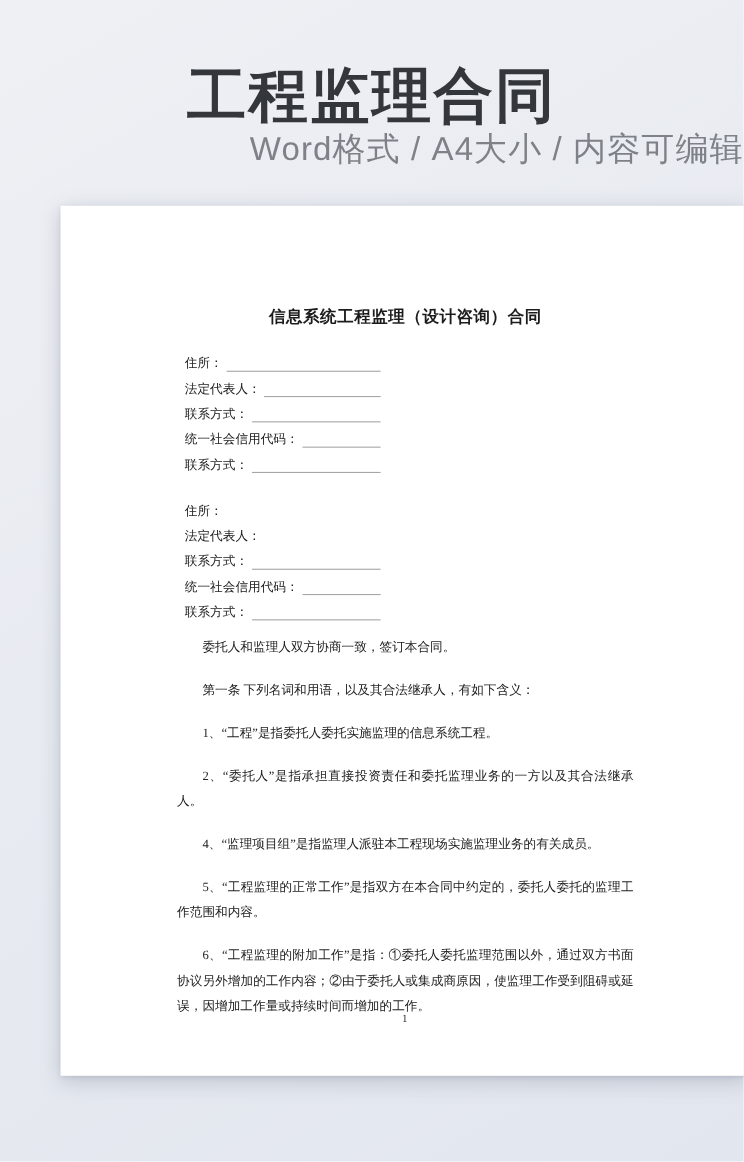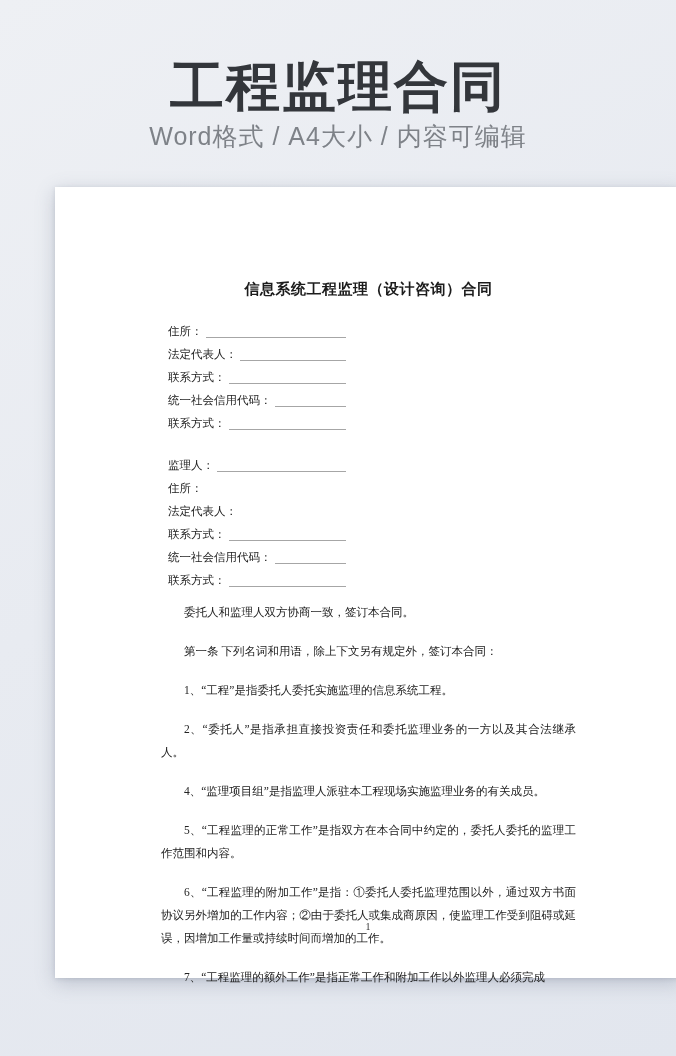--- a/index.html
+++ b/index.html
@@ -23,24 +23,25 @@
   .poster-title {
     font-size: 54px;
     line-height: 50px;
     font-weight: 900;
     letter-spacing: 2px;
     color: #33363b;
     font-family: "DejaVu Sans", "Liberation Sans", sans-serif;
   }
   .poster-subtitle {
     margin-top: 9px;
-    font-size: 25px;
+    font-size: 30px;
     line-height: 30px;
     color: #7e8288;
     letter-spacing: 1px;
+    text-align: right;
   }
 
   
   .page {
     position: absolute;
     left: 55px;
     top: 187px;
     width: 626px;
     height: 791px;
     background: #ffffff;
@@ -138,48 +139,43 @@
             <span class="field-label">统一社会信用代码：</span>
             <span class="field-line"></span>
           </div>
           <div class="field-row">
             <span class="field-label">联系方式：</span>
             <span class="field-line"></span>
           </div>
         </div>
         <div class="party-block">
           <div class="field-row">
-            <span class="field-label">监理人：</span>
-            <span class="field-line"></span>
-          </div>
-          <div class="field-row">
             <span class="field-label">住所：</span>
           </div>
           <div class="field-row">
             <span class="field-label">法定代表人：</span>
           </div>
           <div class="field-row">
             <span class="field-label">联系方式：</span>
             <span class="field-line"></span>
           </div>
           <div class="field-row">
             <span class="field-label">统一社会信用代码：</span>
             <span class="field-line"></span>
           </div>
           <div class="field-row">
             <span class="field-label">联系方式：</span>
             <span class="field-line"></span>
           </div>
         </div>
       </div>
     <p class="para intro-para">委托人和监理人双方协商一致，签订本合同。</p>
-    <p class="para clause-heading">第一条 下列名词和用语，除上下文另有规定外，签订本合同：</p>
+    <p class="para clause-heading">第一条 下列名词和用语，以及其合法继承人，有如下含义：</p>
     <div>
         <p class="para">1、“工程”是指委托人委托实施监理的信息系统工程。</p>
         <p class="para">2、“委托人”是指承担直接投资责任和委托监理业务的一方以及其合法继承人。</p>
         <p class="para">4、“监理项目组”是指监理人派驻本工程现场实施监理业务的有关成员。</p>
         <p class="para">5、“工程监理的正常工作”是指双方在本合同中约定的，委托人委托的监理工作范围和内容。</p>
         <p class="para">6、“工程监理的附加工作”是指：①委托人委托监理范围以外，通过双方书面协议另外增加的工作内容；②由于委托人或集成商原因，使监理工作受到阻碍或延误，因增加工作量或持续时间而增加的工作。</p>
-        <p class="para">7、“工程监理的额外工作”是指正常工作和附加工作以外监理人必须完成</p>
       </div>
   </div>
   <div class="page-number">1</div>
 </div>
 
 </body></html>

